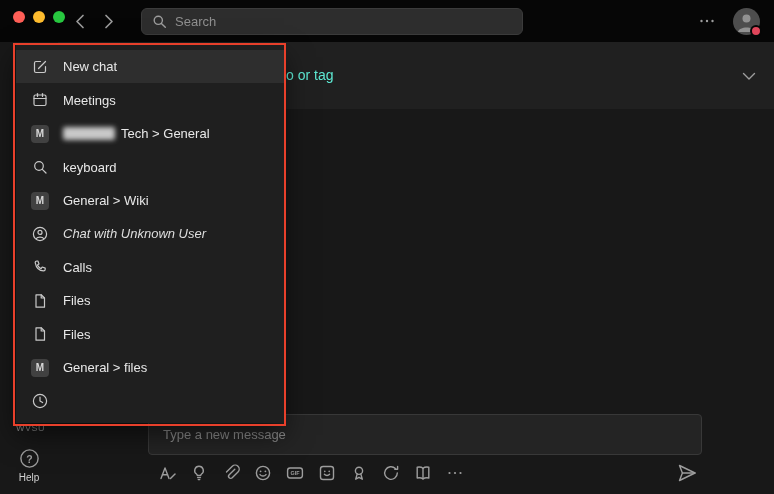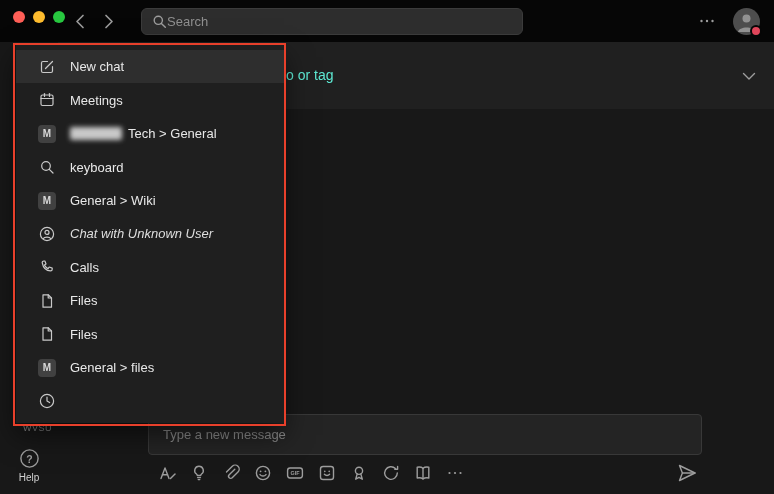--- a/index.html
+++ b/index.html
@@ -11,21 +11,21 @@
   
   .titlebar { position:absolute; left:0; top:0; right:0; height:42px; background:#060606; }
   .lights { position:absolute; left:13px; top:11px; display:flex; gap:8px; }
   .light { width:12px; height:12px; border-radius:50%; }
   .light.red { background:#ff5f57; } .light.yellow { background:#febc2e; } .light.green { background:#28c840; }
   .navbtn { position:absolute; top:13px; width:16px; height:16px; display:flex; align-items:center; justify-content:center; }
   .nav-back { left:72px; } .nav-fwd { left:101px; }
   .searchbar {
     position:absolute; left:141px; top:8px; width:382px; height:27px;
     background:#2d2d2d; border:1px solid #3b3b3b; border-radius:6px;
-    display:flex; align-items:center; padding-left:10px;
+    display:flex; align-items:center; gap:8px; padding-left:10px;
     color:#8f8f8f; font-size:13px;
   }
   .tb-right { position:absolute; right:14px; top:0; height:42px; display:flex; align-items:center; gap:17px; }
   .avatar { width:27px; height:27px; border-radius:50%; background:#4d4d4d; position:relative; }
   .avatar svg { border-radius:50%; }
   .status { position:absolute; right:-2px; bottom:-2px; width:12px; height:12px; border-radius:50%;
             background:#e0455a; border:2px solid #060606; }
   
   .chat-header { position:absolute; left:58px; top:42px; right:0; height:67px; background:#202020; }
   .to-text { position:absolute; left:228px; top:25px; color:#5eead4; font-size:14px; }
@@ -38,29 +38,29 @@
     font-family:"Liberation Sans", sans-serif;
   }
   .compose-input::placeholder { color:#8c8c8c; }
   .toolbar { position:absolute; left:155px; top:461px; display:flex; gap:8px; }
   .tbtn { width:24px; height:24px; display:flex; align-items:center; justify-content:center; }
   .send { position:absolute; left:674px; top:460px; width:26px; height:26px;
           display:flex; align-items:center; justify-content:center; }
   
   .help { position:absolute; left:0; top:448px; width:58px; display:flex; flex-direction:column;
           align-items:center; gap:3px; color:#d2d2d2; font-size:10px; }
-  .partial-label { position:absolute; left:23px; top:423px; font-size:9px; color:#8a8a8a; z-index:4;
+  .partial-label { position:absolute; left:16px; top:423px; font-size:9px; color:#8a8a8a; z-index:4;
                    letter-spacing:.5px; }
   
   .dropdown {
     position:absolute; left:16px; top:45px; width:268px; height:378px;
     background:#1f1f1f; z-index:5; display:flex; flex-direction:column;
     padding:5px 0; box-shadow:0 12px 26px rgba(0,0,0,.55);
   }
-  .row { flex:1; display:flex; align-items:center; gap:14px; padding-left:22px;
+  .row { flex:1; display:flex; align-items:center; gap:14px; padding-left:15px;
          font-size:13px; color:#e8e8e8; cursor:default; }
   .row.hl { background:#2e2e2e; }
   .row.it { font-style:italic; color:#dedede; }
   .row svg { flex:none; }
   .badge { width:18px; height:18px; border-radius:4px; background:#414141; color:#d8d8d8;
            font-size:10px; font-weight:bold; display:flex; align-items:center; justify-content:center; flex:none; }
   .labelwrap { display:flex; align-items:center; }
   .redacted { width:52px; height:13px; background:#c9c9c9; filter:blur(2.5px); border-radius:2px;
               display:inline-block; margin-right:6px; }
   .annotation { position:absolute; left:13px; top:43px; width:273px; height:383px;

